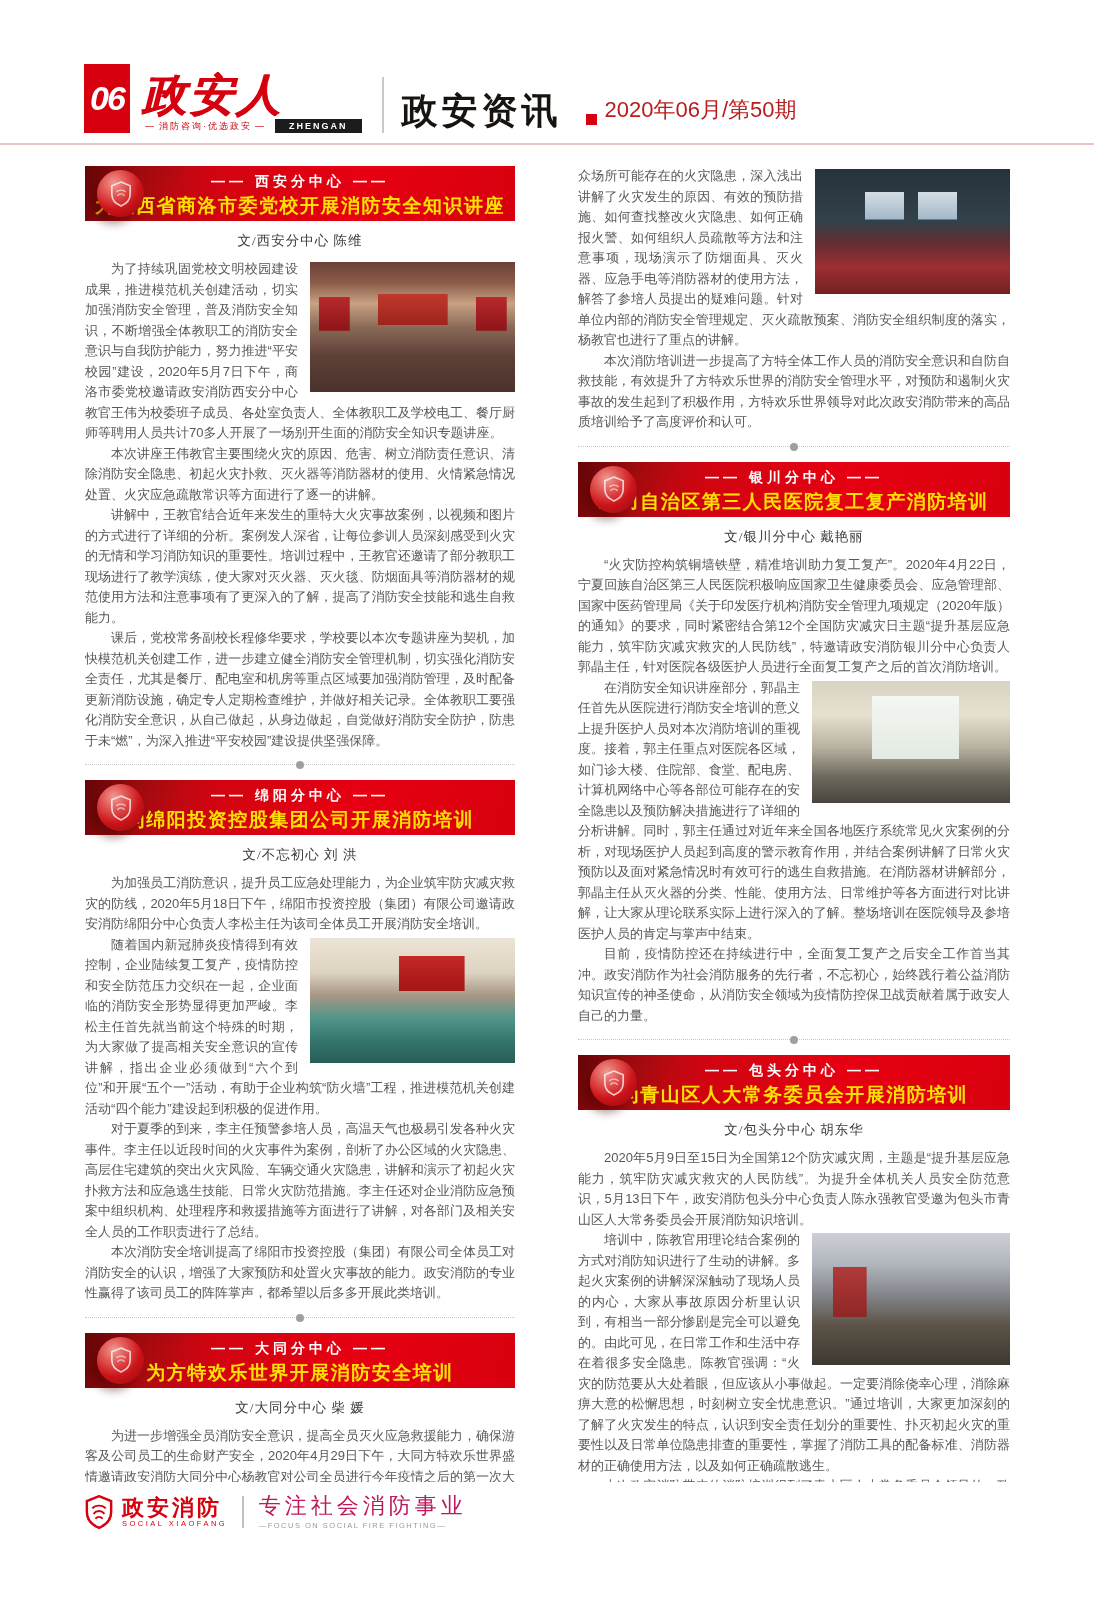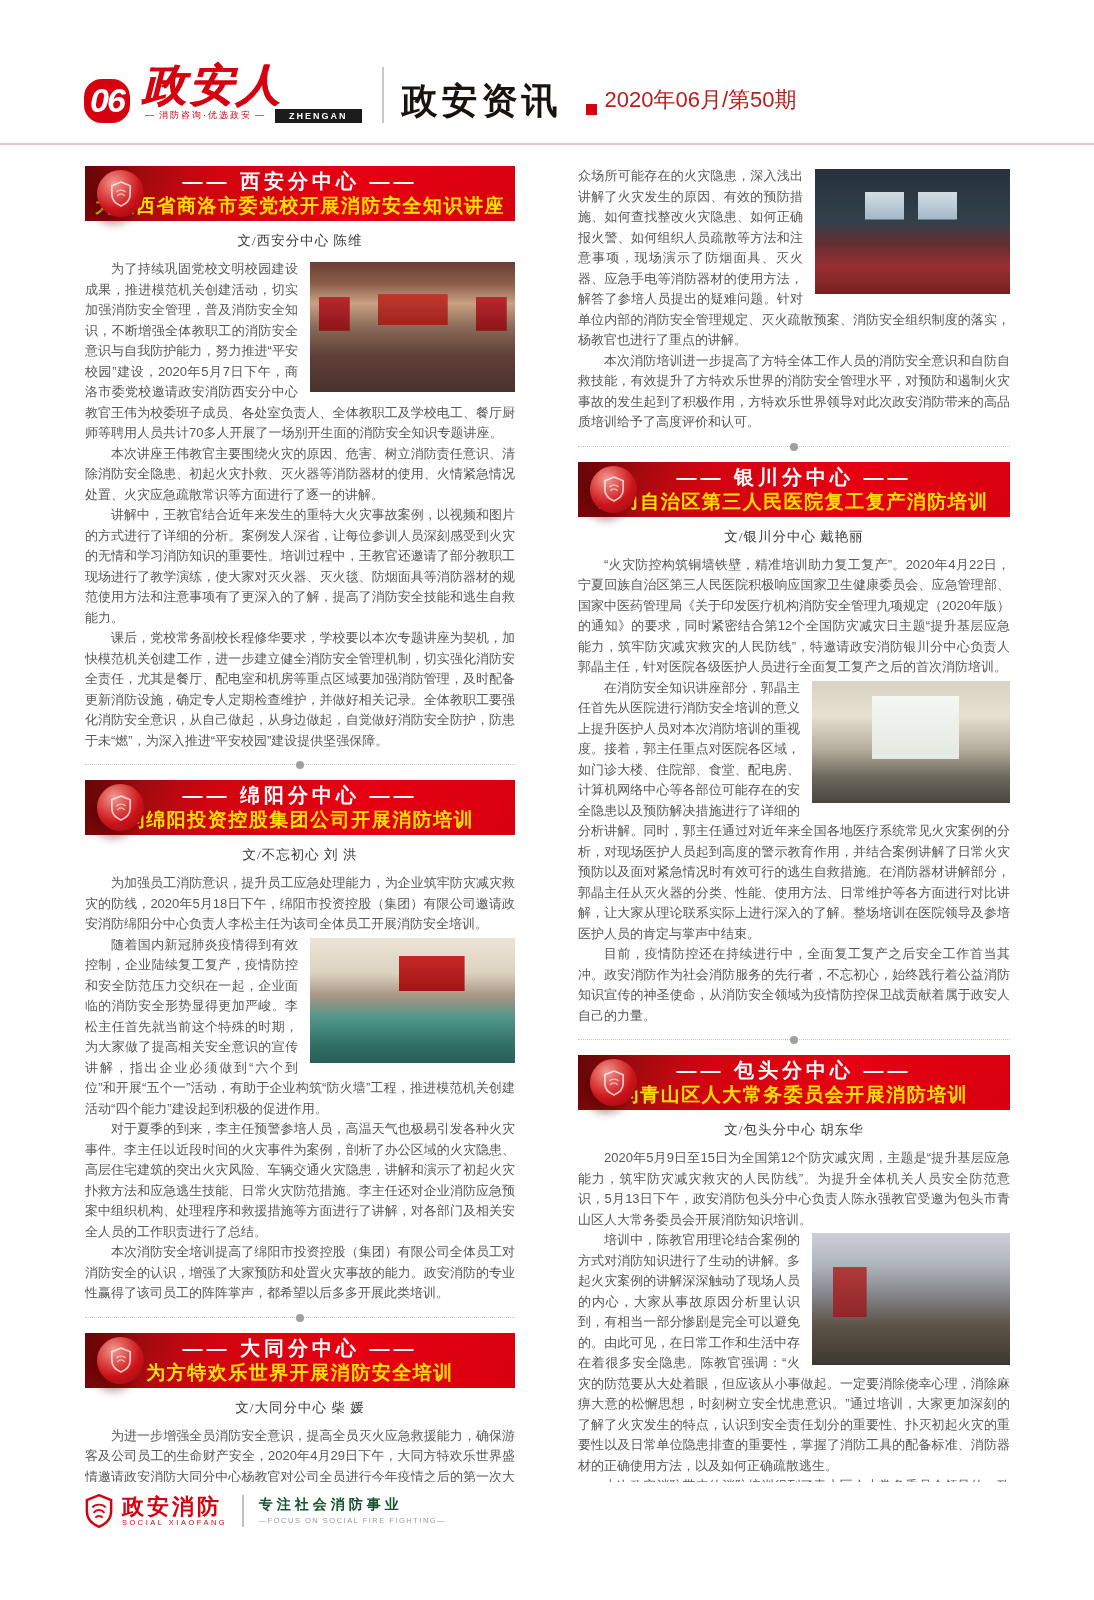--- a/index.html
+++ b/index.html
@@ -2,22 +2,22 @@
 <html><head>
 <meta charset="utf-8">
 <style>
   * { margin:0; padding:0; box-sizing:border-box; }
   html,body { background:#ffffff; }
   body { width:1094px; height:1600px; font-family:"Liberation Sans",sans-serif; }
   .page { position:relative; width:1094px; height:1600px; background:#fff; overflow:hidden; }
 
   
   .masthead { position:absolute; left:84px; top:64px; display:flex; align-items:flex-end; }
-  .pagenum { background:#d6000f; color:#fff; width:46px; height:44px; display:flex; align-items:center; justify-content:center;
-             font-size:34px; font-weight:bold; font-style:italic; letter-spacing:-2px;border-radius:18px; }
+  .pagenum { background:#d6000f; color:#fff; width:46px; height:69px; display:flex; align-items:center; justify-content:center;
+             font-size:34px; font-weight:bold; font-style:italic; letter-spacing:-2px; }
   .brand { margin-left:12px; }
   .brand-title { color:#d6000f; font-size:44px; font-weight:900; line-height:0.95; letter-spacing:3px;
                  font-style:italic; text-shadow:1px 0 #d6000f; }
   .brand-sub { display:flex; align-items:center; margin-top:3px; }
   .tagline { color:#c5000d; font-size:9px; letter-spacing:2px; white-space:nowrap; }
   .tagline::before,.tagline::after{ content:"—"; color:#c5000d; margin:0 3px; }
   .brand-en { background:#1c1c1c; color:#fff; font-size:9px; font-weight:bold; padding:2px 14px; margin-left:6px; letter-spacing:2px; }
   .mast-divider { width:2px; height:56px; background:#c9c9c9; margin:0 18px 0 20px; }
   .section-title { font-size:36px; font-weight:900; color:#18130f; letter-spacing:4px; line-height:1; padding-bottom:4px; }
   .issue { display:flex; align-items:flex-end; margin-left:24px; padding-bottom:8px; font-size:22px; color:#b91c1c; }
@@ -30,21 +30,21 @@
   .col-right { left:578px; width:432px; height:1316px; }
 
   
   .banner { position:relative; height:55px; margin-bottom:8px; text-align:center; padding-top:4px;
             background:linear-gradient(105deg,#850a0d 0%,#a90c10 12%,#d10410 30%,#e60012 62%,#d8000e 100%); }
   .banner::after { content:""; position:absolute; left:0; top:0; width:120px; height:100%;
             background:linear-gradient(118deg, rgba(60,0,0,.45) 0%, rgba(120,8,8,.25) 40%, rgba(255,255,255,0) 70%); }
   .badge { position:absolute; z-index:2; left:12px; top:4px; width:47px; height:47px; border-radius:50%;
            background:radial-gradient(circle at 36% 28%, #f09a93 0%, #e05552 28%, #cc1319 58%, #8e0a0e 100%);
            box-shadow:-7px 7px 9px rgba(70,0,0,.4); display:flex; align-items:center; justify-content:center; }
-  .banner-center { position:relative; z-index:1; color:#ffffff; font-size:20px; font-weight:bold; letter-spacing:4px; line-height:23px; }
+  .banner-center { position:relative; z-index:1; color:#ffffff; font-size:14px; font-weight:bold; letter-spacing:4px; line-height:23px; }
   .banner-title  { position:relative; z-index:1; color:#ffe100; font-size:19px; font-weight:bold; letter-spacing:1.5px; line-height:25px; }
 
   .byline { text-align:center; font-family:"Liberation Serif",serif; font-size:13.5px; color:#3f3b3a;
             letter-spacing:1px; margin:11px 0 9px; }
 
   
   .body { font-size:13px; line-height:20.5px; color:#595757; text-align:justify; }
   .body p { text-indent:2em; margin:0; }
   .body p.noindent { text-indent:0; }
   .body::after { content:""; display:block; clear:both; }
@@ -85,21 +85,21 @@
   .divider .dot { position:absolute; left:50%; top:-4px; transform:translateX(-50%);
                   width:8px; height:8px; border-radius:50%; background:#9f9f9f; }
 
   
   .pfooter { position:absolute; left:84px; top:1494px; display:flex; align-items:center; }
   .f-shield { display:flex; align-items:center; }
   .f-brand { margin-left:8px; }
   .f-brand-title { color:#d6000f; font-size:22px; font-weight:900; letter-spacing:3px; line-height:1.05; }
   .f-brand-en { color:#d6000f; font-size:7.5px; letter-spacing:2.5px; }
   .f-div { width:1.5px; height:32px; background:#c0c0c0; margin:0 15px; }
-  .f-slogan { font-size:14px; font-weight:bold; color:#14532d; letter-spacing:4px; line-height:1.1; }
+  .f-slogan { font-size:22px; font-weight:normal; color:#be185d; letter-spacing:4px; line-height:1.1; }
   .f-slogan-en { font-size:7.5px; color:#9a9a9a; letter-spacing:1.5px; margin-top:3px; }
 </style>
 </head>
 <body>
 
 <div class="page">
 
   <header class="masthead">
     <div class="pagenum">06</div>
     <div class="brand">

